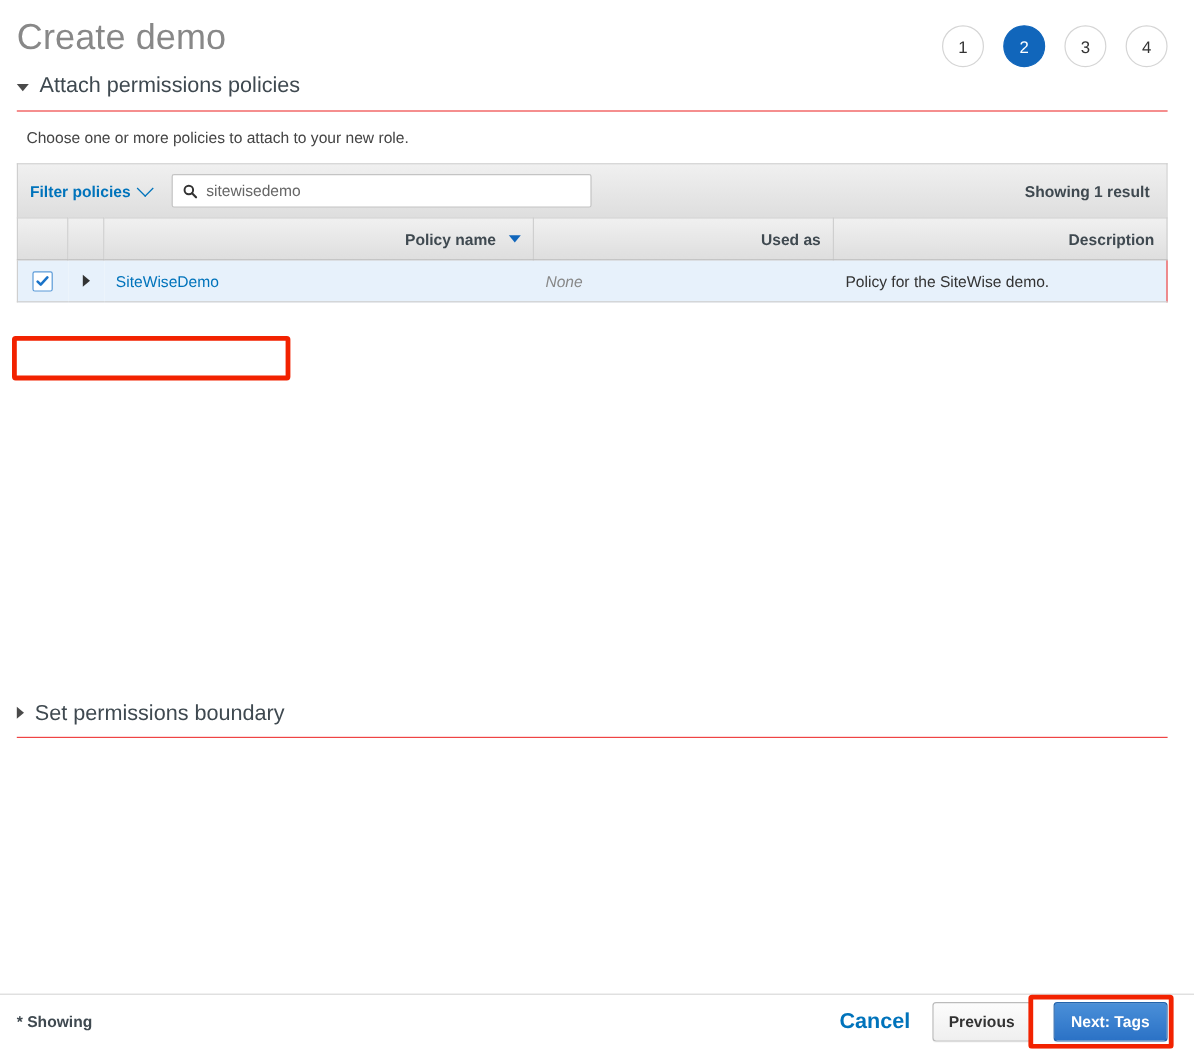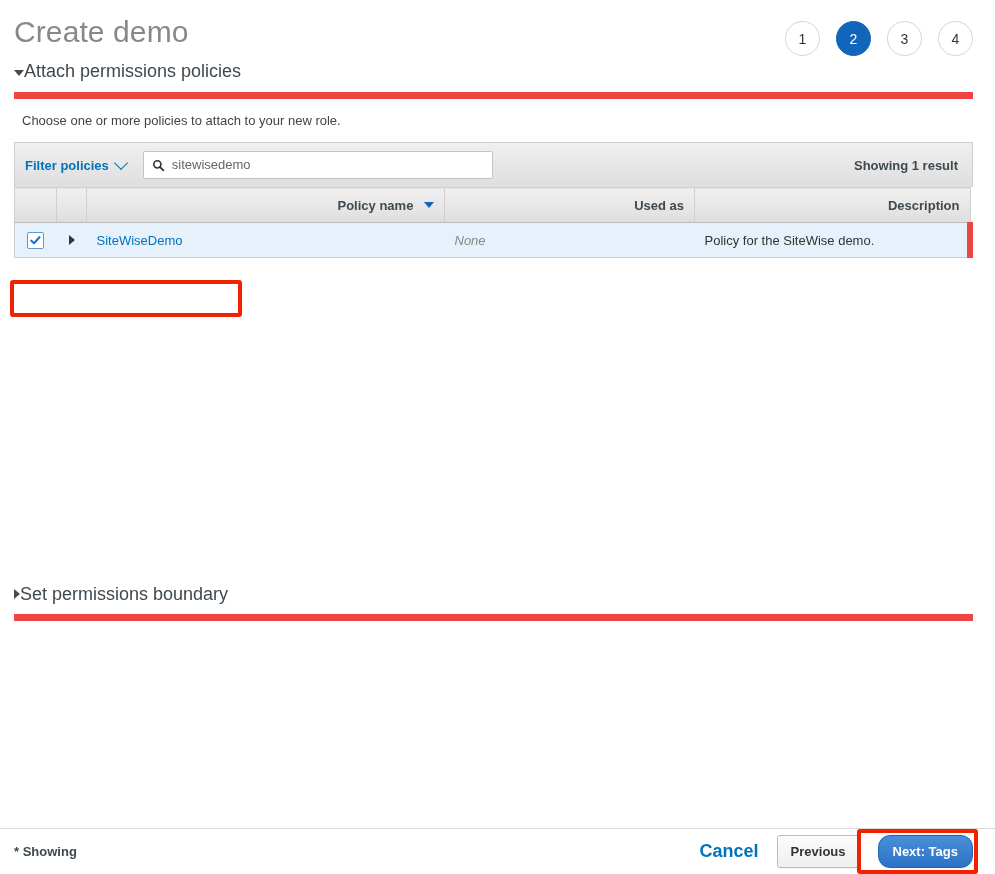--- a/index.html
+++ b/index.html
@@ -59,22 +59,23 @@
     color: #ffffff;
   }
 
   
   .section {
     padding: 0 22px 0 14px;
   }
   .section-head {
     display: flex;
     align-items: center;
+    gap: 9px;
     padding-bottom: 10px;
-    border-bottom: 7px solid #ef4444;
+    border-bottom: 1px solid #ef4444;
     margin-bottom: 0;
   }
   .section-title {
     font-size: 18px;
     color: #3f4950;
     font-weight: normal;
     line-height: 22px;
   }
   .tri {
     width: 0;
@@ -213,21 +214,21 @@
   .tbl th:last-child  { border-right: 1px solid #cfcfcf; }
   .tbl td {
     height: 35px;
     padding: 0 10px;
     font-size: 13px;
     border-bottom: 1px solid #cfcfcf;
     box-sizing: border-box;
     background: #e7f1fb;
   }
   .tbl td:first-child { border-left: 1px solid #cfcfcf; }
-  .tbl td:last-child  { border-right: 6px solid #ef4444; }
+  .tbl td:last-child  { border-right: 1px solid #ef4444; }
   .col-check { width: 42px; }
   .col-exp   { width: 30px; }
   .col-name  { width: 358px; }
   .col-used  { width: 250px; }
   .sort-caret {
     display: inline-block;
     width: 0; height: 0;
     border-left: 5px solid transparent;
     border-right: 5px solid transparent;
     border-top: 6px solid #1166bb;
@@ -321,21 +322,21 @@
   }
   .btn-primary {
     background: linear-gradient(to bottom, #4a8fd8 0%, #2b72c6 100%);
     border: 1px solid #2263ac;
     color: #ffffff;
     font-weight: bold;
     font-size: 13px;
     height: 33px;
     line-height: 31px;
     padding: 0 14px;
-    border-radius: 12px;
+    border-radius: 3px;
   }
   .btn-prev {
     height: 33px;
     line-height: 31px;
   }
 </style>
 </head>
 <body>
 
 <div class="page-head">

